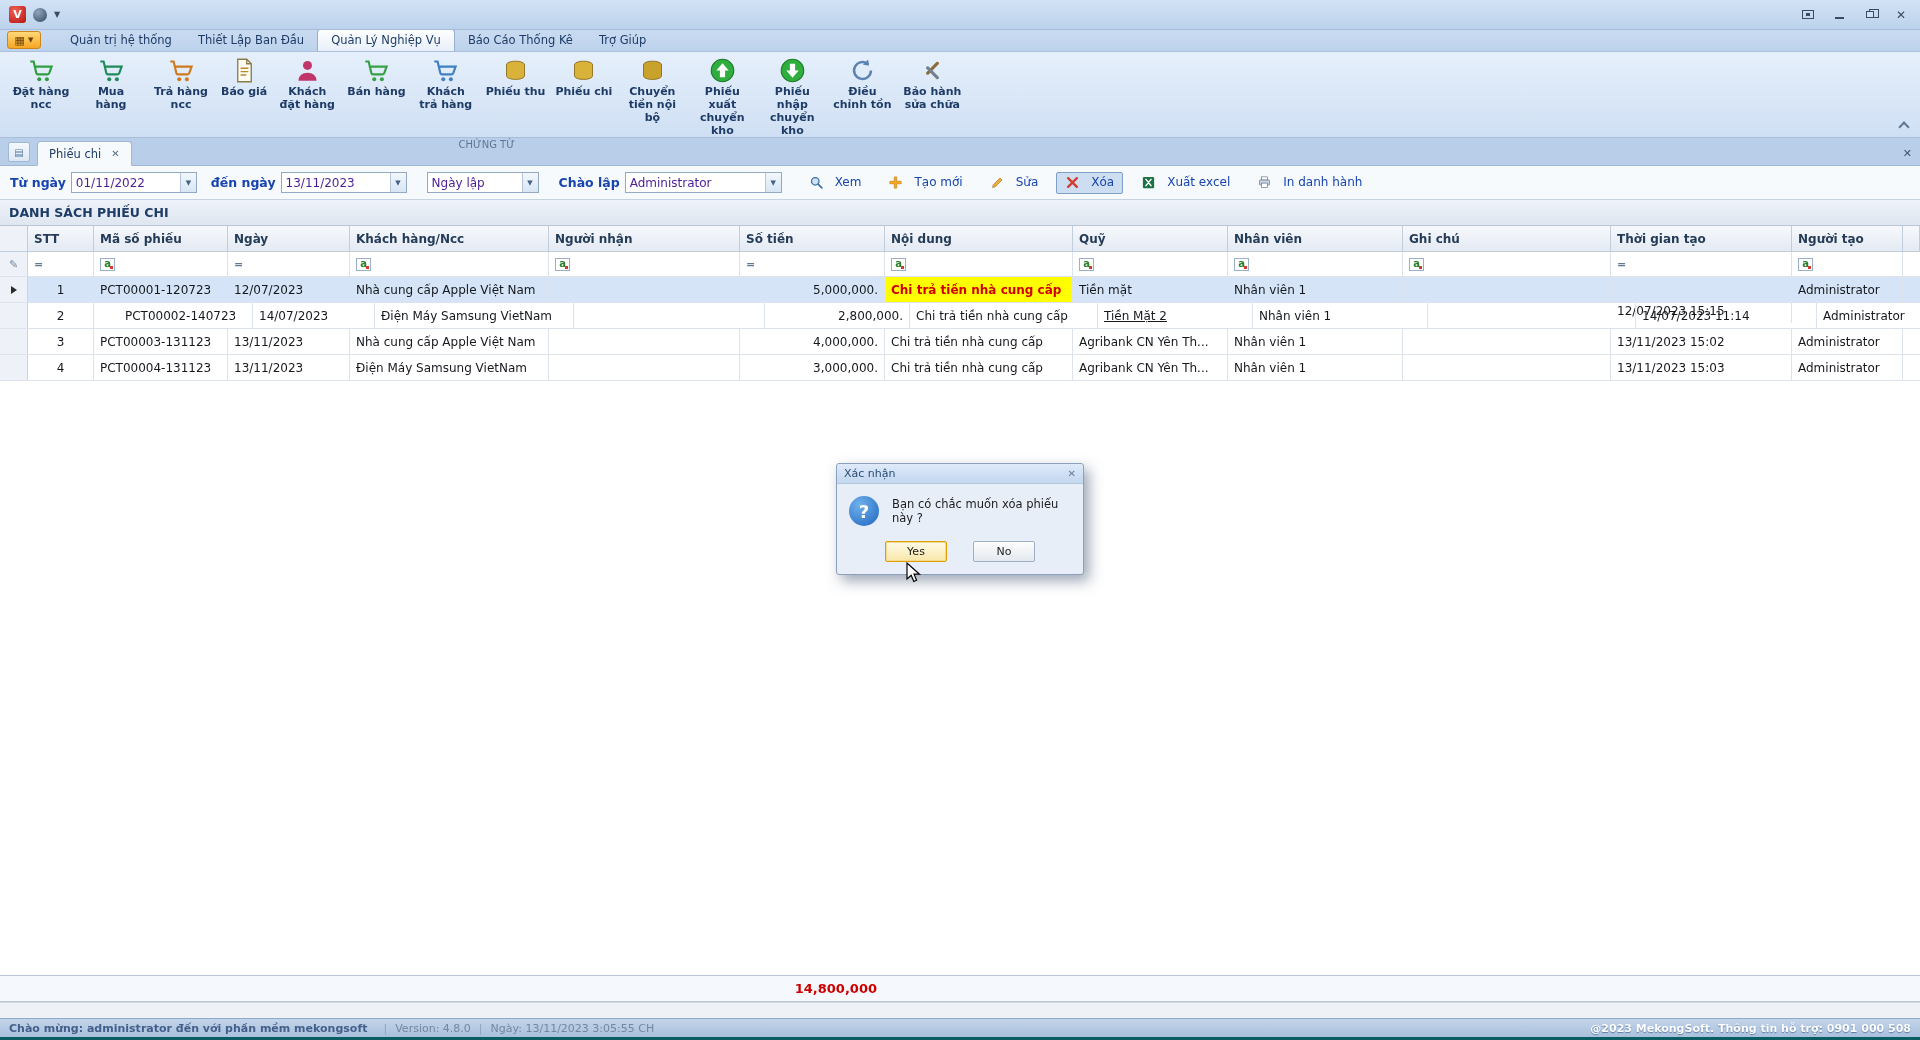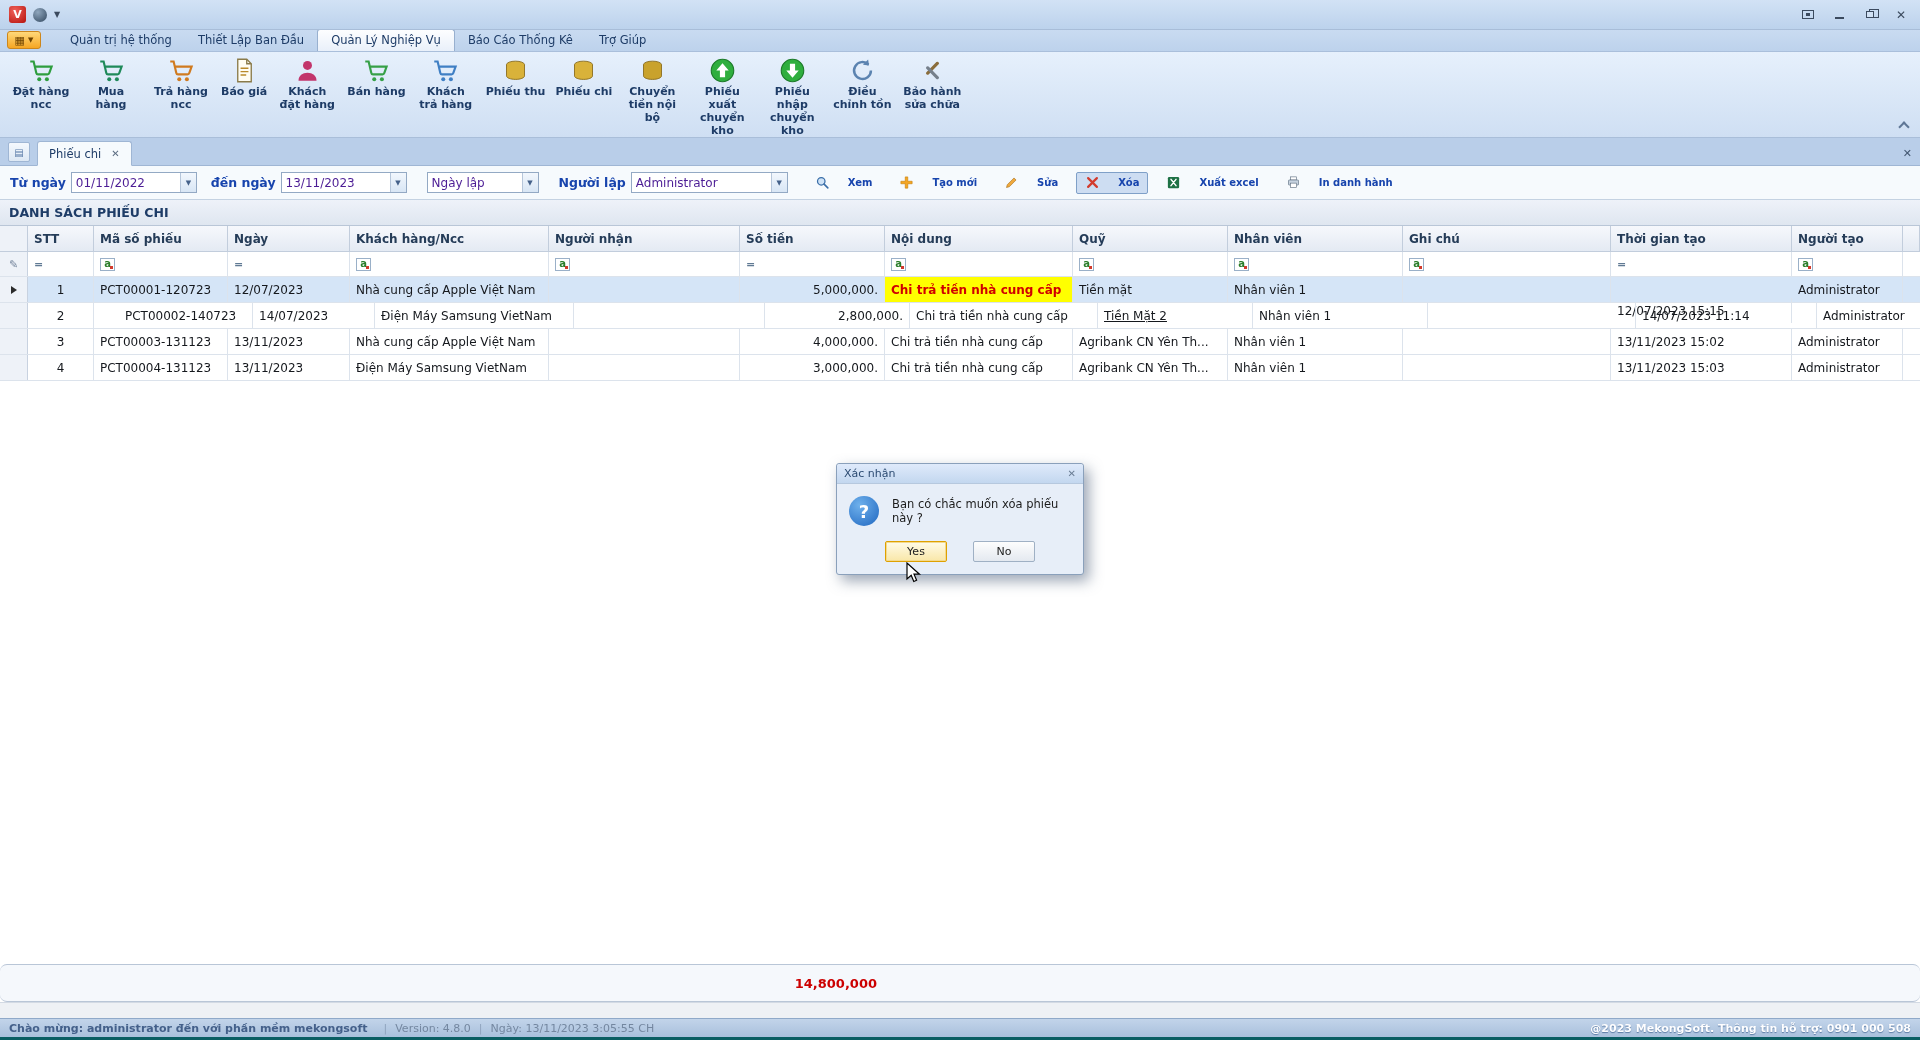--- a/index.html
+++ b/index.html
@@ -51,21 +51,21 @@
 
   
   .filterbar { height:34px; background:#f6fafd; border-bottom:1px solid #c4d2e2; display:flex; align-items:center; padding:0 10px; flex:0 0 auto; }
   .flabel { font-weight:bold; color:#1744ad; font-size:12.5px; white-space:nowrap; margin-right:5px; }
   .combo { display:flex; align-items:stretch; height:21px; border:1px solid #93a9c4; background:#fff; }
   .combo input { border:none; outline:none; padding:0 4px; font:12px "DejaVu Sans","Liberation Sans",sans-serif; color:#4c1d95; width:100%; background:transparent; }
   .dd { width:16px; background:linear-gradient(#f2f7fd,#d8e6f5); border-left:1px solid #b6c6da; display:flex; align-items:center; justify-content:center; font-size:7px; color:#44618a; flex:0 0 auto; }
   .gap14 { width:14px; flex:0 0 auto; }
   .gap20 { width:20px; flex:0 0 auto; }
   .action-buttons { display:flex; align-items:center; gap:9px; margin-left:18px; }
-  .fbtn { display:flex; align-items:center; gap:18px; padding:2px 8px 3px; font-weight:bold; color:#1744ad; font-size:10px; border:1px solid transparent; border-radius:2px; white-space:nowrap; }
+  .fbtn { display:flex; align-items:center; gap:11px; padding:2px 8px 3px; font-weight:normal; color:#1744ad; font-size:12px; border:1px solid transparent; border-radius:2px; white-space:nowrap; }
   .fbtn.active { background:#cmd; background:#cdddf2; border-color:#7fa0c8; }
   .ficon { width:15px; height:15px; }
 
   
   .list-title { height:26px; background:linear-gradient(#eef2f9,#dfe6f0); border-bottom:1px solid #b9c6d7; display:flex; align-items:center; padding-left:9px; font-weight:bold; color:#1e3c67; font-size:12.5px; flex:0 0 auto; }
 
   
   .grid { flex:1 1 auto; background:#fff; display:flex; flex-direction:column; overflow:hidden; }
   .grow { display:flex; flex:0 0 auto; }
   .cell { border-right:1px solid #dce3ec; padding:0 6px; display:flex; align-items:center; overflow:hidden; white-space:nowrap; height:100%; }
@@ -78,21 +78,21 @@
   .drow .indcell, .frow .indcell { background:#eef2f8; }
   .fillcell { flex:1 1 auto; border-right:none; }
   .num { justify-content:flex-end;text-align:right; }
   .center { justify-content:center; }
   .hl { background:#ffff00; color:#d00000; font-weight:bold; }
   .tri { width:0; height:0; border-left:6px solid #2b2b2b; border-top:4px solid transparent; border-bottom:4px solid transparent; }
   .eq-ic { color:#607a94; font-weight:bold; font-size:11px; }
   .abc-ic { display:inline-flex; align-items:center; justify-content:center; width:15px; height:13px; border:1px solid #9ab0c8; background:#fff; font-size:10px; font-weight:bold; color:#2a7d2a; position:relative; line-height:1; }
   .abc-ic::after { content:""; position:absolute; right:1px; bottom:1px; width:3px; height:3px; background:#d23b2e; }
   .pencil-ic { color:#7a8aa0; font-size:11px; }
-  .total-row { margin-top:auto; height:38px; border-top:1px solid #b9c6d7; border-bottom:1px solid #b9c6d7; background:#f5f8fc; display:flex; align-items:center; flex:0 0 auto;border-radius:7px; }
+  .total-row { margin-top:auto; height:27px; border-top:1px solid #b9c6d7; border-bottom:1px solid #b9c6d7; background:#f5f8fc; display:flex; align-items:center; flex:0 0 auto; }
   .total-val { display:flex; justify-content:flex-end; padding-right:8px; color:#cc0000; font-weight:bold; font-size:13px; }
 
   
   .hscroll { height:16px; background:#eef1f5; border-top:1px solid #d3dae4; flex:0 0 auto; }
   .statusbar { height:19px; background:linear-gradient(#c2d4ea,#a9c0dc); border-top:1px solid #8fa9c9; display:flex; align-items:center; padding:0 9px; font-size:11px; color:#7487a0; flex:0 0 auto; }
   .sb-welcome { font-weight:bold; color:#44608a; margin-right:8px; }
   .sb-sep { margin:0 8px; color:#8fa3bd; }
   .sb-item { color:#7487a0; }
   .sb-right { margin-left:auto; font-weight:bold; color:#fefeff; text-shadow:0 1px 1px #5a7aa3; }
   .bottomstrip { height:3px; background:#0a5e63; flex:0 0 auto; }
@@ -294,20 +294,21 @@
             </svg>
             <span class="rlbl">Điều chỉnh tồn</span>
           </div>
           <div class="rbtn">
             <svg class="ricon" style="color: rgb(138, 109, 59);">
               <use href="#i-tools"></use>
             </svg>
             <span class="rlbl">Bảo hành sửa chữa</span>
           </div>
         </div>
+      <div class="rgroup-label">CHỨNG TỪ</div>
     </div>
     <div class="ribbon-collapse"></div>
   </div>
 
   <div class="tabstrip">
     <div class="tslot">
         <span>▤</span>
       </div>
     <div class="dtab">
       <span>Phiếu chi</span>
@@ -327,21 +328,21 @@
     <div class="combo" style="width:126px;">
       <input value="13/11/2023" style="">
       <div class="dd">▼</div>
     </div>
     <div class="gap20"></div>
     <div class="combo" style="width:112px;">
       <input value="Ngày lập" style="">
       <div class="dd">▼</div>
     </div>
     <div class="gap20"></div>
-    <span class="flabel">Người lập</span>
+    <span class="flabel">Chào lập</span>
     <div class="combo" style="width:157px;">
       <input value="Administrator" style="">
       <div class="dd">▼</div>
     </div>
     <div class="action-buttons">
         <div class="fbtn">
           <svg class="ficon">
             <use href="#i-search"></use>
           </svg>
           <span>Xem</span>

